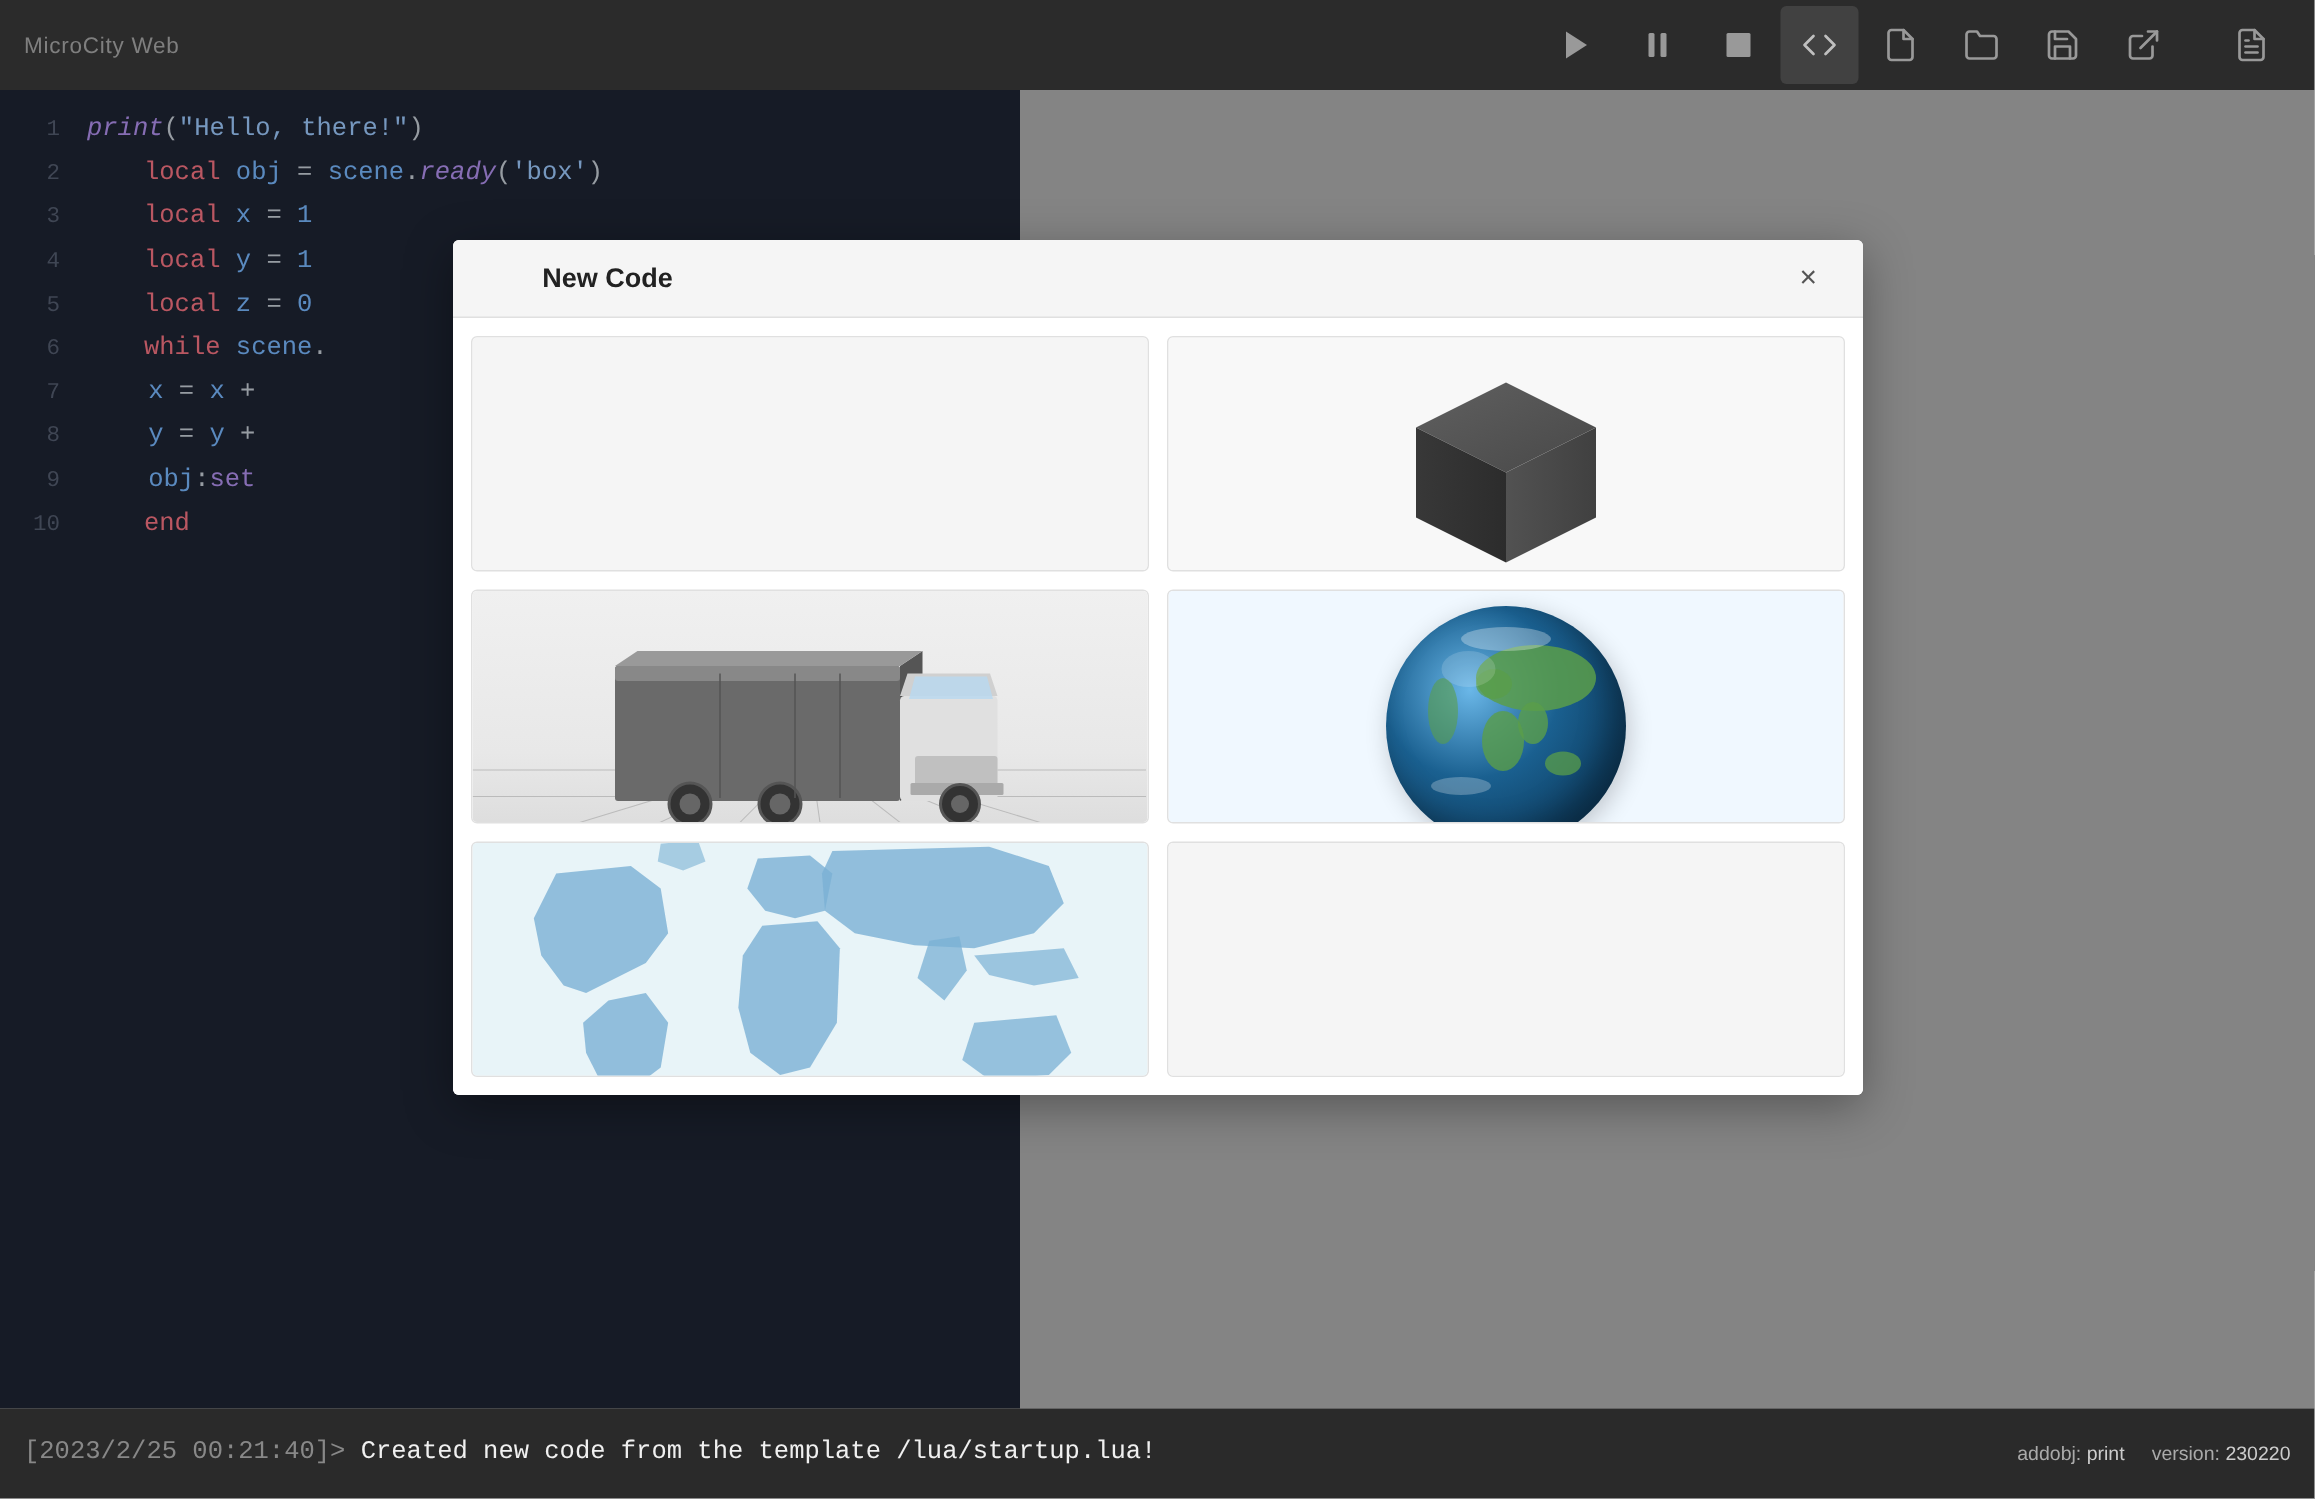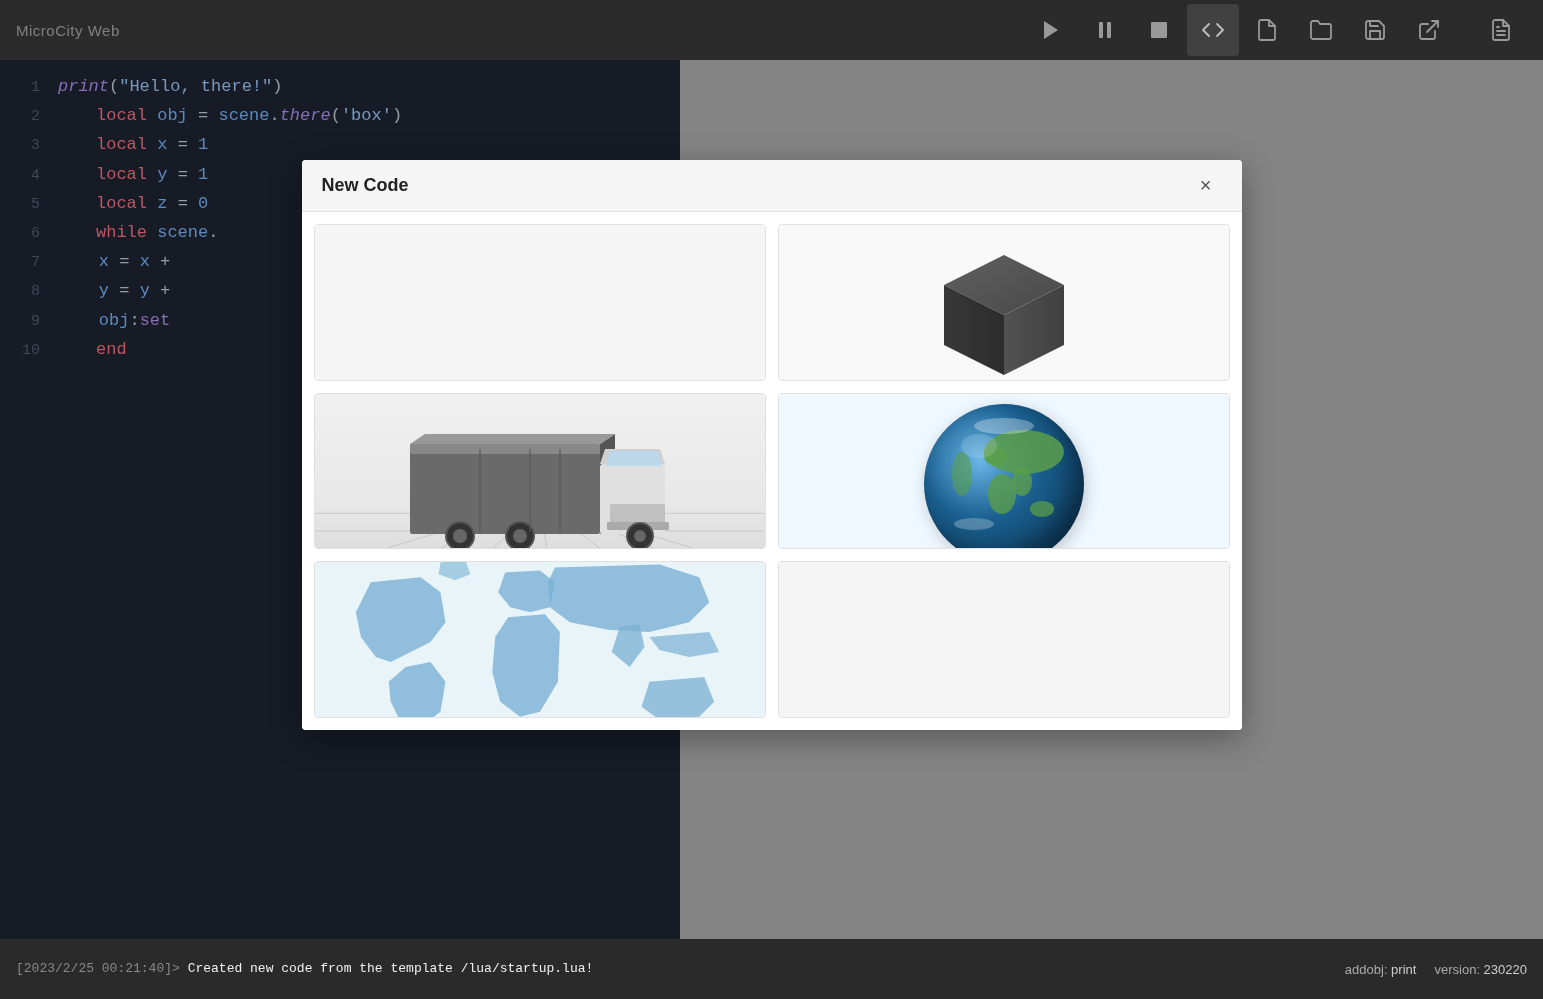--- a/index.html
+++ b/index.html
@@ -122,21 +122,21 @@
       display: flex;
       flex-direction: column;
       justify-content: center;
       padding: 4px 16px;
       position: absolute;
       bottom: 0;
       left: 0;
     }
     .status-line {
       font-family: 'Courier New', monospace;
-      font-size: 13px;
+      font-size: 17px;
       color: #cccccc;
       line-height: 1.5;
     }
     .status-line .timestamp { color: #888888; }
     .status-line .status-text { color: #f0f0f0; }
     .status-right {
       position: absolute;
       right: 16px;
       bottom: 50%;
       transform: translateY(50%);
@@ -178,20 +178,21 @@
       height: 52px;
       background: #f5f5f5;
       border-bottom: 1px solid #e0e0e0;
       flex-shrink: 0;
     }
     #modal-title {
       font-size: 18px;
       font-weight: 600;
       color: #222222;
       flex: 1;
+      margin-left: 40px;
     }
     #modal-close {
       width: 32px;
       height: 32px;
       display: flex;
       align-items: center;
       justify-content: center;
       cursor: pointer;
       font-size: 20px;
       color: #555;
@@ -364,21 +365,21 @@
 
   <div id="code-editor">
 
     <div class="code-line">
       <span class="line-num">1</span>
       <span class="code-text"><span class="fn">print</span><span class="punct">(</span><span class="str">"Hello, there!"</span><span class="punct">)</span></span>
     </div>
 
     <div class="code-line">
       <span class="line-num">2</span>
-      <span class="code-text"><span class="kw">local</span> <span class="var">obj</span> <span class="punct">=</span> <span class="var">scene</span><span class="punct">.</span><span class="fn">there</span><span class="punct">(</span><span class="str">'box'</span><span class="punct">)</span></span>
+      <span class="code-text"><span class="kw">local</span> <span class="var">obj</span> <span class="punct">=</span> <span class="var">scene</span><span class="punct">.</span><span class="fn">ready</span><span class="punct">(</span><span class="str">'box'</span><span class="punct">)</span></span>
     </div>
 
     <div class="code-line">
       <span class="line-num">3</span>
       <span class="code-text"><span class="kw">local</span> <span class="var">x</span> <span class="punct">=</span> <span class="num">1</span></span>
     </div>
 
     <div class="code-line">
       <span class="line-num">4</span>
       <span class="code-text"><span class="kw">local</span> <span class="var">y</span> <span class="punct">=</span> <span class="num">1</span></span>

